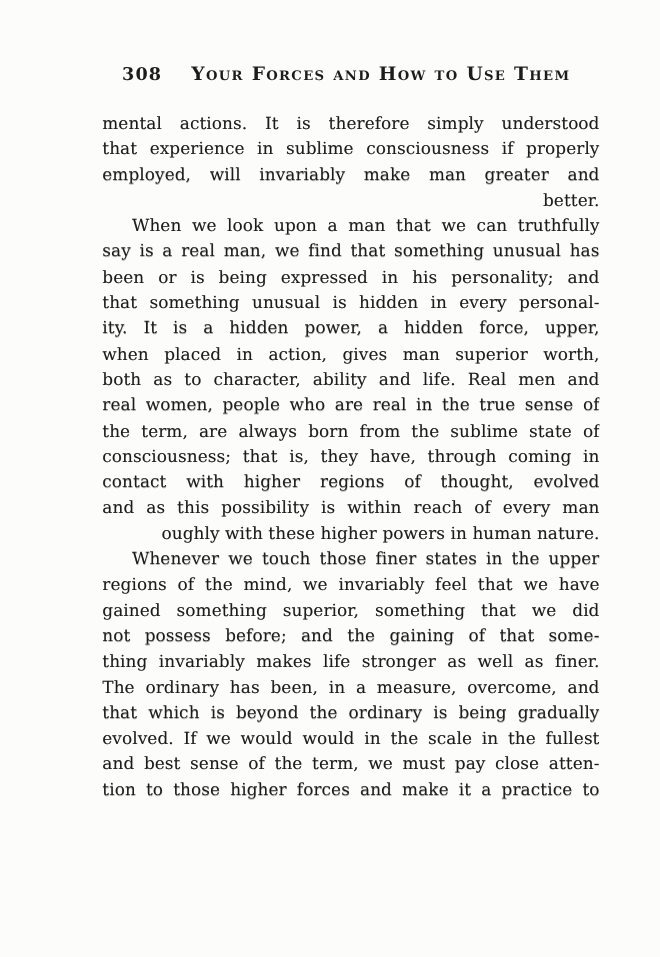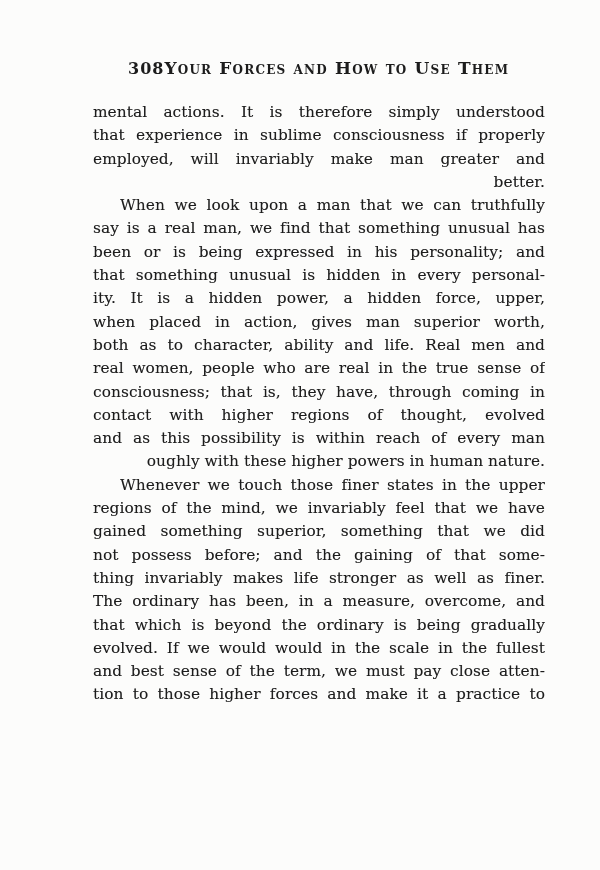--- a/index.html
+++ b/index.html
@@ -16,35 +16,36 @@
     height: 870px;
     background:
       radial-gradient(ellipse 120% 100% at 50% 45%, rgba(255,255,255,0) 70%, rgba(205,205,200,0.18) 100%),
       #fcfcfb;
     font-family: "DejaVu Serif", "Liberation Serif", serif;
     color: #1c1c1c;
   }
   .running-header {
     position: absolute;
     top: 57px;
-    left: 110px;
+    left: 93px;
     width: 452px;
     display: flex;
     align-items: baseline;
     font-weight: 700;
     line-height: 22px;
   }
   .pagenum {
     padding-left: 18px;
     font-size: 16px;
     letter-spacing: 1px;
     flex: 0 0 auto;
   }
   .rtitle {
     flex: 1 1 auto;
+    text-align: center;
     font-variant: small-caps;
     font-size: 17px;
     letter-spacing: 1.2px;
     white-space: nowrap;
   }
   .text-block {
     position: absolute;
     top: 101px;
     left: 93px;
     width: 452px;
@@ -87,20 +88,21 @@
 
     <div class="para">
       <div class="line jl ind">When we look upon a man that we can truthfully</div>
       <div class="line jl">say is a real man, we find that something unusual has</div>
       <div class="line jl">been or is being expressed in his personality; and</div>
       <div class="line jl">that something unusual is hidden in every personal-</div>
       <div class="line jl">ity.  It is a hidden power, a hidden force, upper,</div>
       <div class="line jl">when placed in action, gives man superior worth,</div>
       <div class="line jl">both as to character, ability and life.  Real men and</div>
       <div class="line jl">real women, people who are real in the true sense of</div>
+      <div class="line jl">the term, are always born from the sublime state of</div>
       <div class="line jl">consciousness; that is, they have, through coming in</div>
       <div class="line jl">contact with higher regions of thought, evolved</div>
       <div class="line jl">and as this possibility is within reach of every man</div>
       <div class="line ll">oughly with these higher powers in human nature.</div>
     </div>
 
     <div class="para">
       <div class="line jl ind">Whenever we touch those finer states in the upper</div>
       <div class="line jl">regions of the mind, we invariably feel that we have</div>
       <div class="line jl">gained something superior, something that we did</div>

